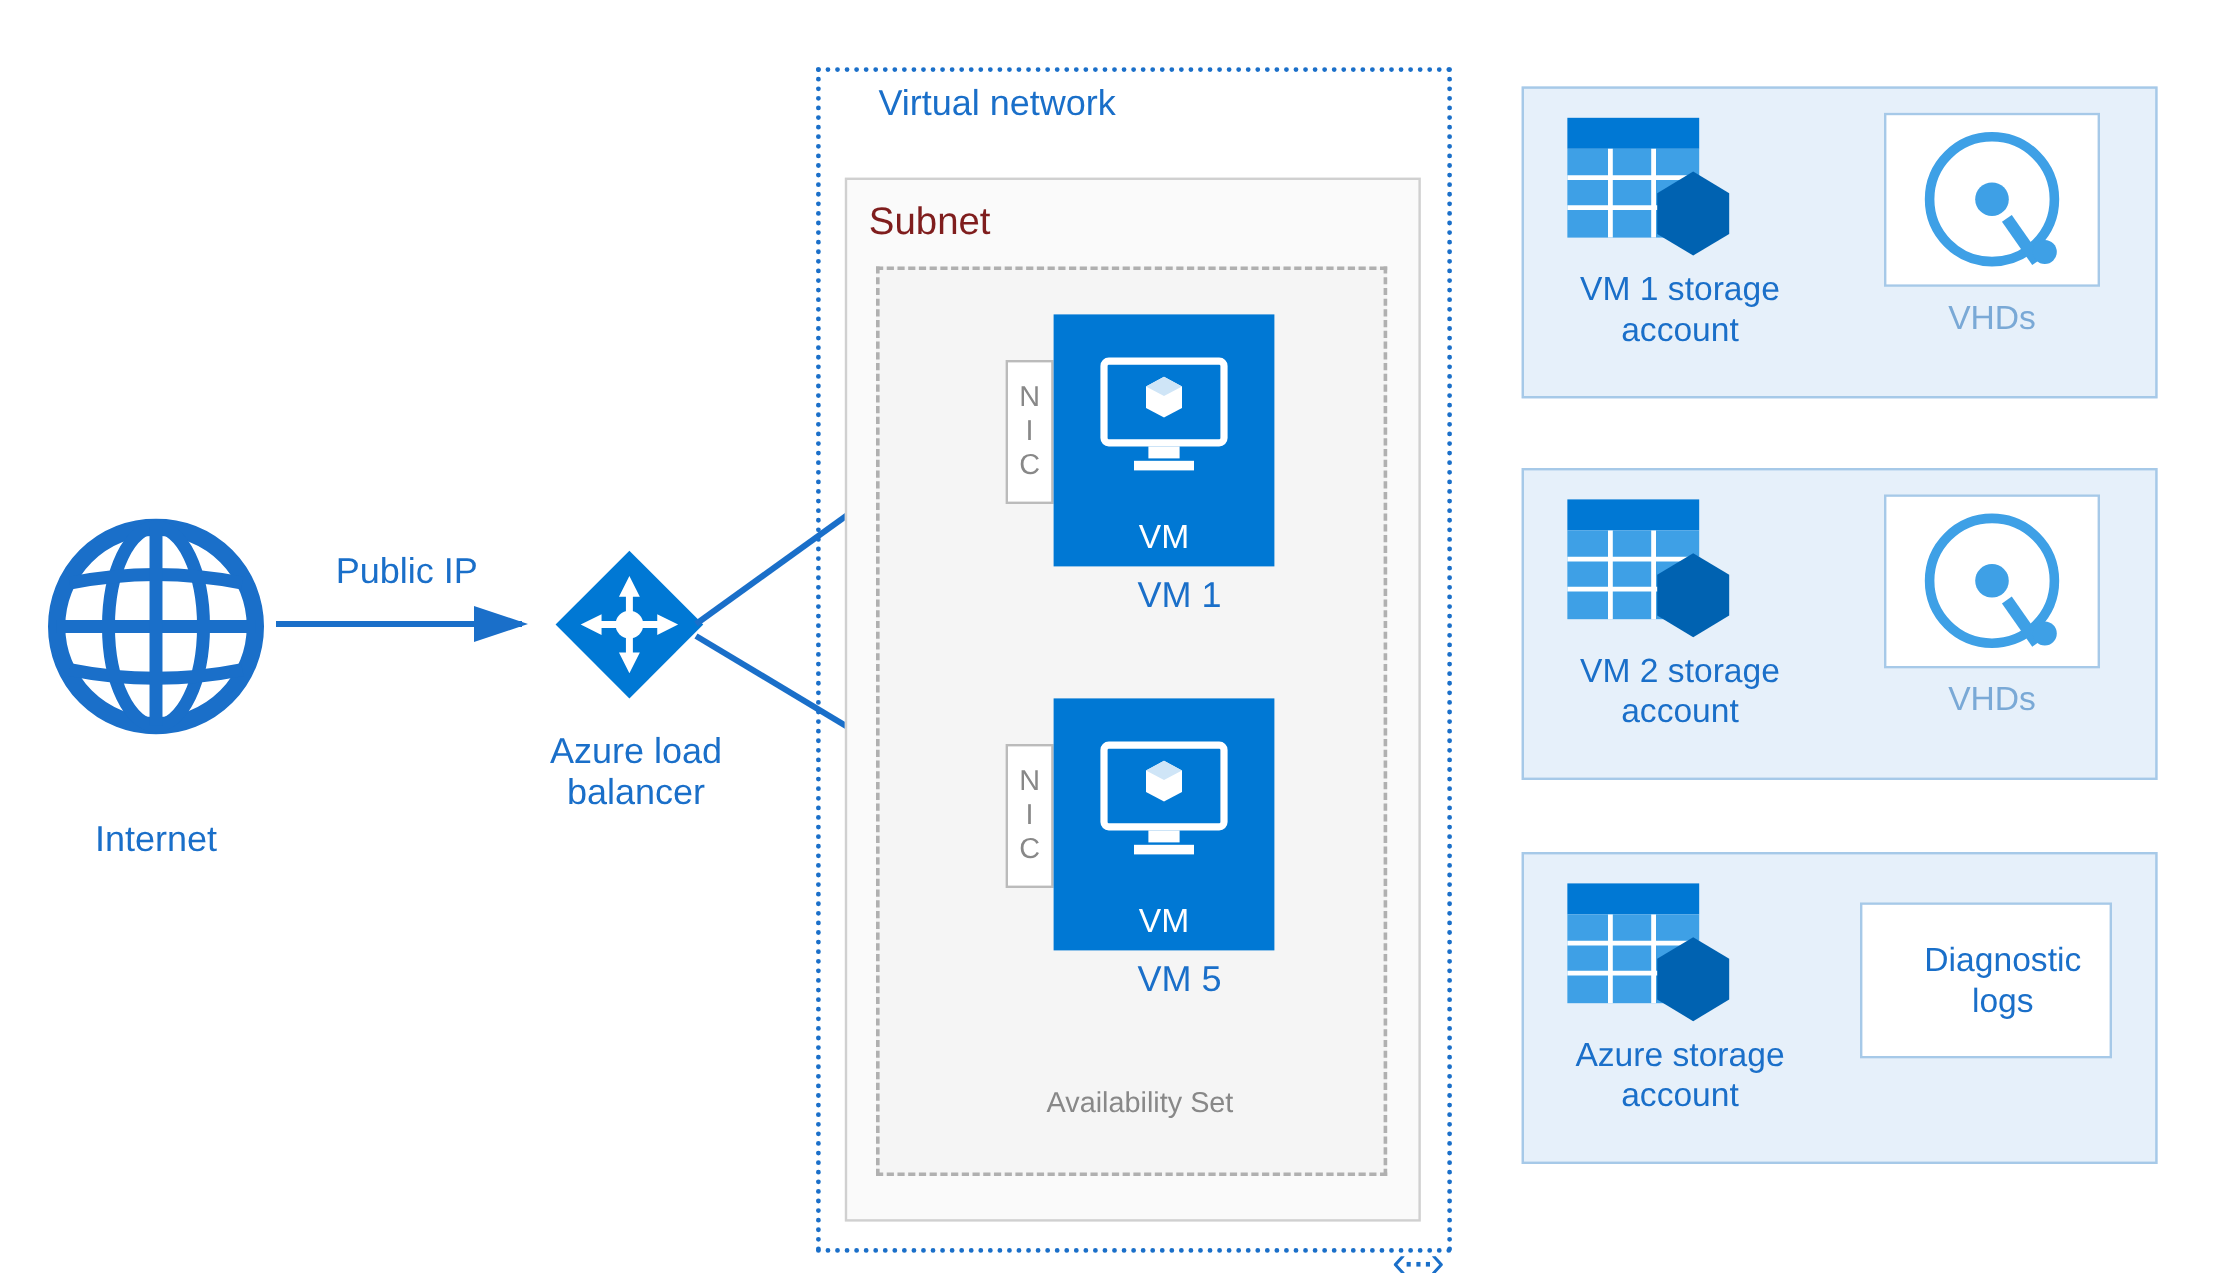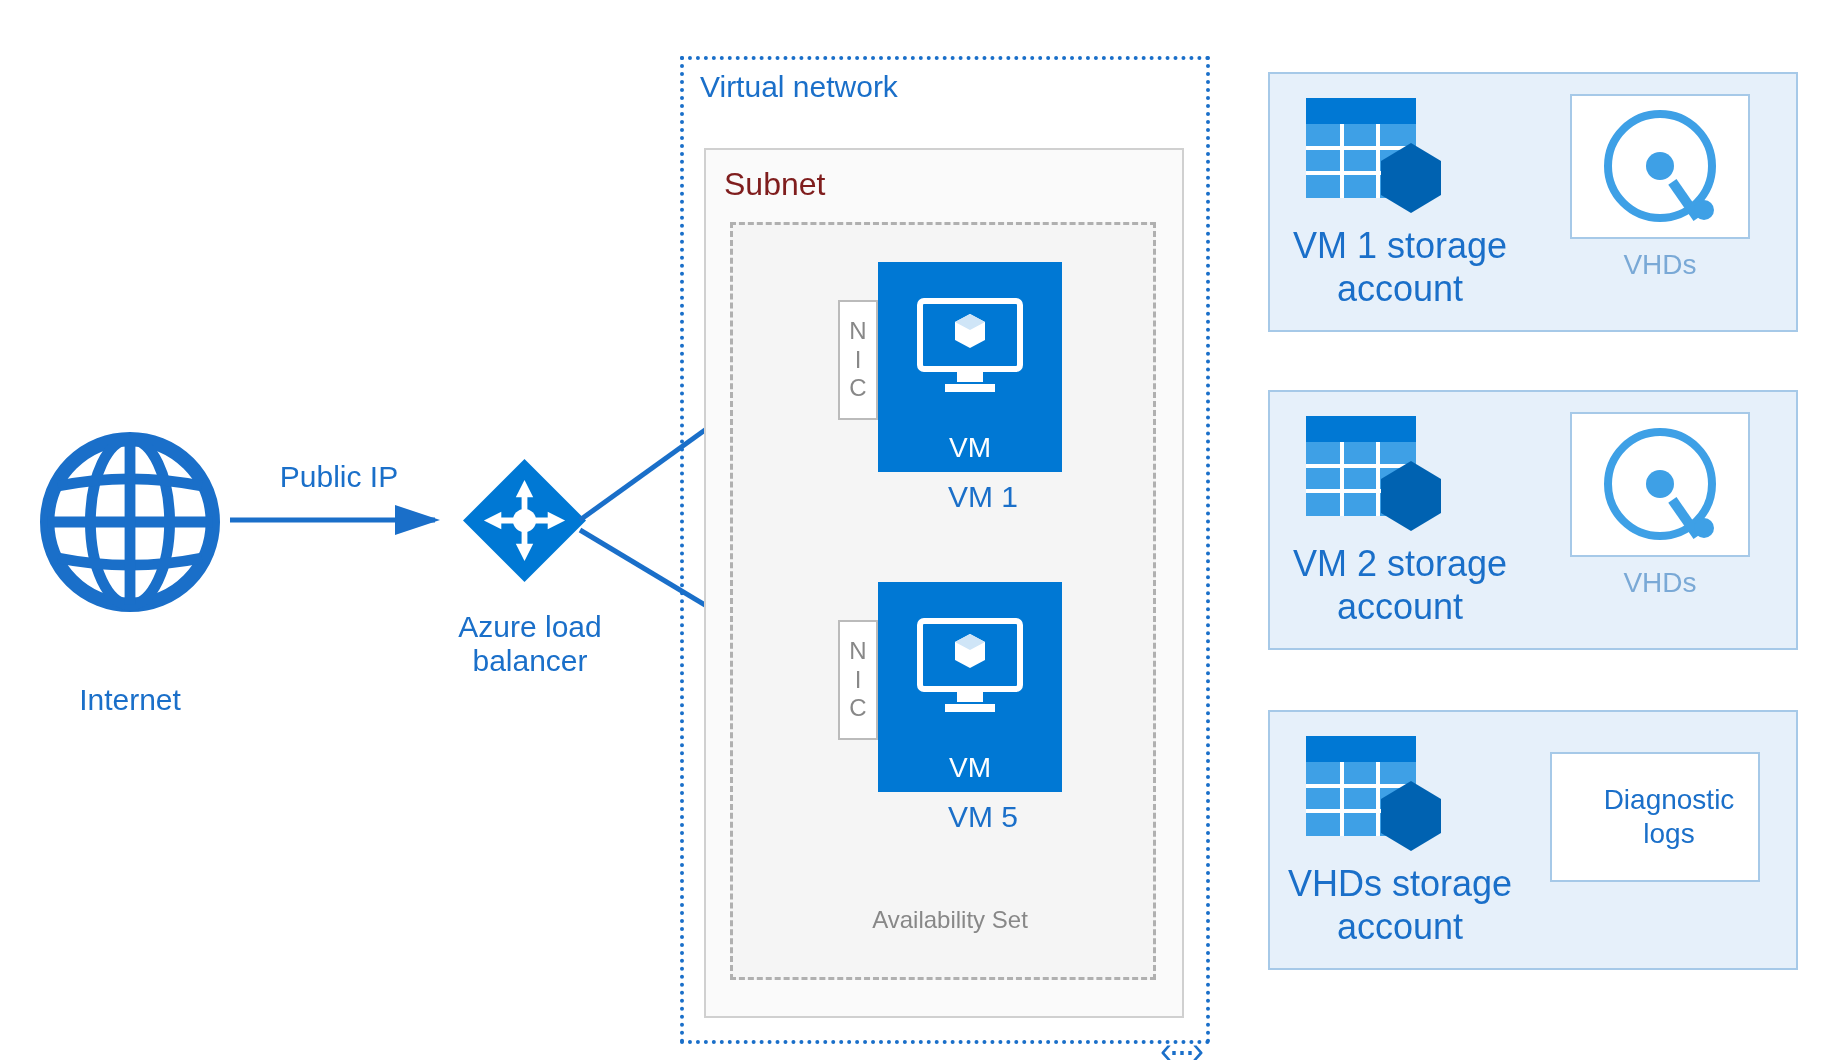--- a/index.html
+++ b/index.html
@@ -42,21 +42,21 @@
   
   .vnet-box {
     position: absolute;
     left: 680px; top: 56px;
     width: 530px; height: 988px;
     border: 4px dotted #1a6fc9;
     box-sizing: border-box;
   }
   .vnet-label {
     position: absolute;
-    left: 700px; top: 70px;
+    left: 732px; top: 70px;
     font-size: 30px;
     color: #1a6fc9;
   }
 
   
   .subnet-box {
     position: absolute;
     left: 704px; top: 148px;
     width: 480px; height: 870px;
     border: 2px solid #d0d0d0;
@@ -140,21 +140,21 @@
 
   .storage-icon {
     position: absolute;
     left: 36px; top: 24px;
   }
   .storage-lbl {
     position: absolute;
     left: 10px; top: 150px;
     width: 240px;
     text-align: center;
-    font-size: 36px;
+    font-size: 28px;
     color: #1a6fc9;
     line-height: 1.2;
   }
   .vhd-box {
     position: absolute;
     left: 300px; top: 20px;
     width: 180px; height: 145px;
     border: 2px solid #a6c9e8;
     background: #fff;
     box-sizing: border-box;
@@ -359,21 +359,21 @@
         <rect x="0" y="26" width="110" height="74" fill="#3ea0e6"></rect>
         <g stroke="#fff" stroke-width="4">
           <line x1="0" y1="50" x2="110" y2="50"></line>
           <line x1="0" y1="75" x2="110" y2="75"></line>
           <line x1="36" y1="26" x2="36" y2="100"></line>
           <line x1="72" y1="26" x2="72" y2="100"></line>
         </g>
         <polygon points="110,60 80,78 80,112 110,130 140,112 140,78" fill="#0062b1" transform="translate(-5,-15)"></polygon>
       </svg>
     </div>
-    <div class="storage-lbl" style="white-space:pre-line;">VHDs storage
+    <div class="storage-lbl" style="white-space:pre-line;">Azure storage
 account</div>
     <div class="diag-box">
       <span style="white-space:pre-line;">Diagnostic
 logs</span>
     </div>
   </div>
 
   <div class="expand">‹···›</div>
 
 </div>

